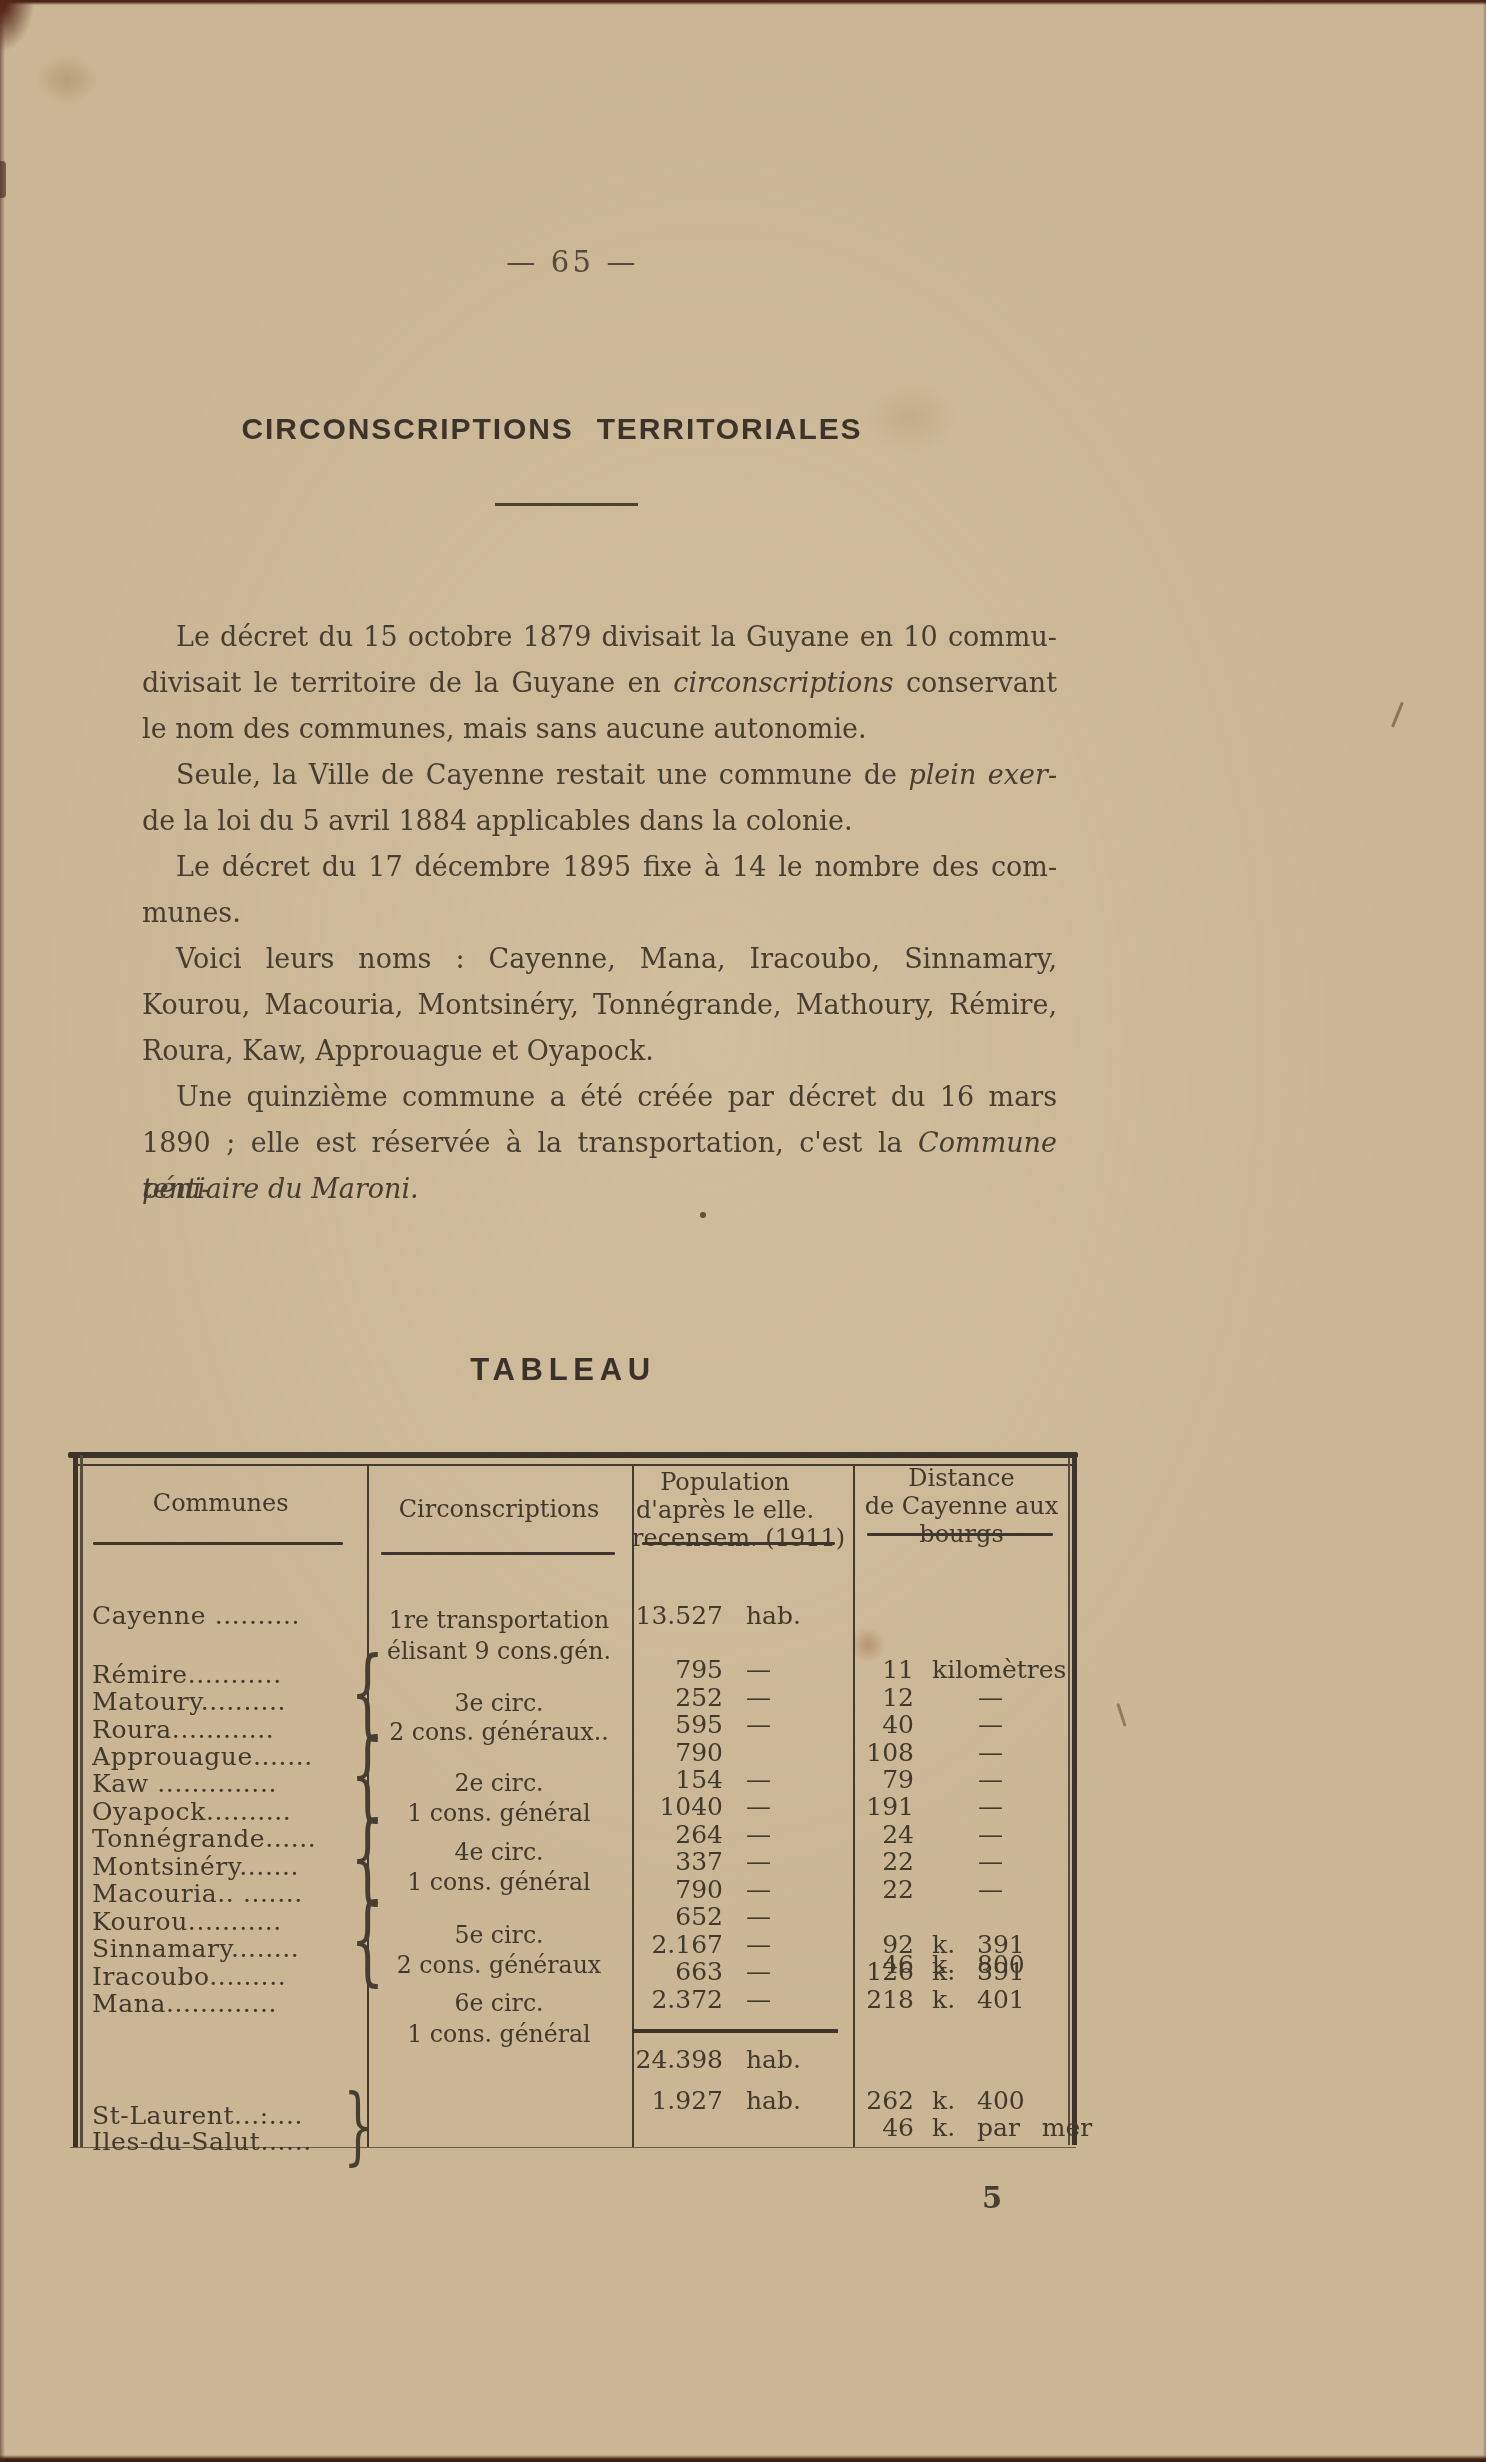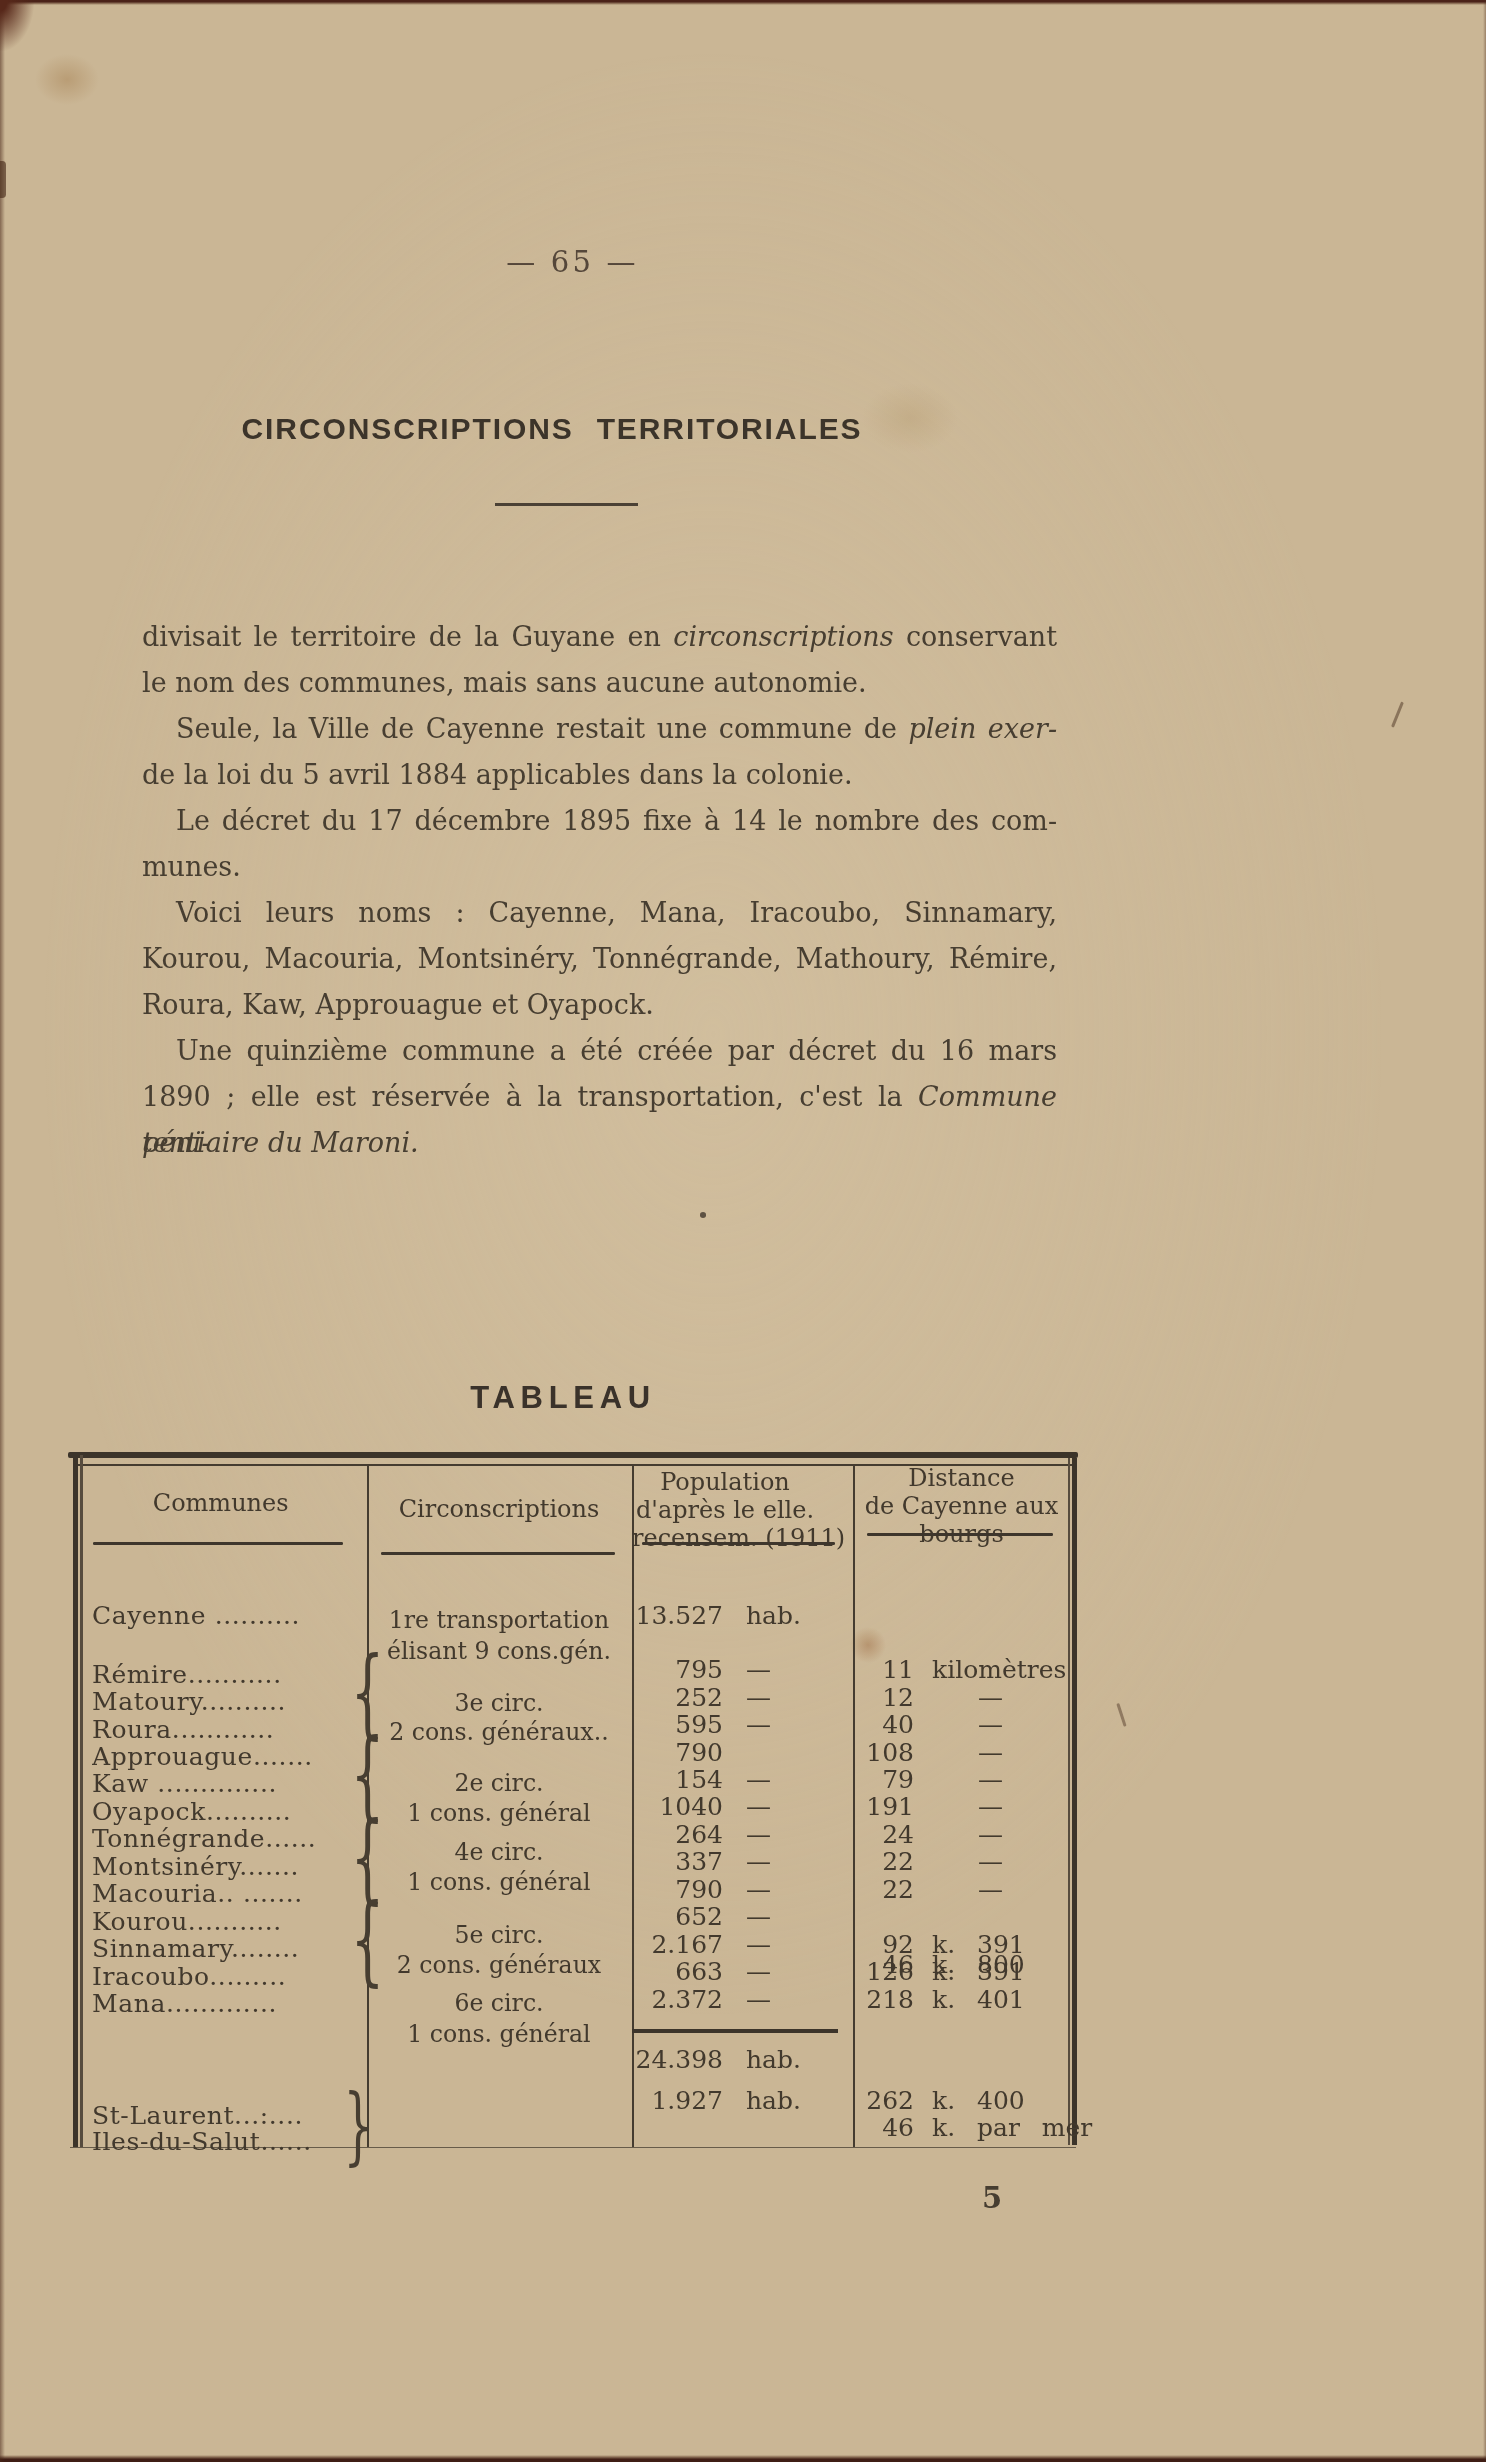--- a/index.html
+++ b/index.html
@@ -32,21 +32,21 @@
          font-weight:700;font-size:30px;letter-spacing:1.9px;word-spacing:12.8px;color:#3c342a;}
   .title-rule{top:503px;left:495px;width:143px;height:2.6px;background:#4b4135;}
 
   .bodytext{top:614px;left:142px;width:915px;font-size:27px;color:#473e31;}
   .ln{height:46px;line-height:46px;white-space:normal;}
   .just{text-align:justify;text-align-last:justify;}
   .ind{text-indent:34px;}
   .it{font-style:italic;}
 
   .tableau-h{top:1352px;left:0;width:1126px;text-align:center;font-family:"Liberation Sans","DejaVu Sans",sans-serif;
-             font-weight:700;font-size:31px;letter-spacing:5.7px;color:#3a322a;margin-top:28px;}
+             font-weight:700;font-size:31px;letter-spacing:5.7px;color:#3a322a;}
 
   
   .tbl{left:64px;top:1449px;width:1018px;height:702px;font-size:25px;color:#42392d;}
   .t-top-thick{left:3.8px;top:2.6px;right:3.8px;height:6.4px;background:#3c342a;border-radius:1.9px;}
   .t-top-thin{left:9px;top:15.3px;right:6.4px;height:1.9px;background:#453c30;}
   .t-left{left:9px;top:6.4px;bottom:3.8px;width:9.6px;
           background:linear-gradient(to right,#3c342a 0 4.5px,rgba(0,0,0,0) 4.5px 7px,#574c3e 7px 9px);}
   .t-right{left:1004px;top:9px;bottom:6.4px;width:9px;
            background:linear-gradient(to right,#574c3e 0 1.9px,rgba(0,0,0,0) 1.9px 4.5px,#3c342a 4.5px 8.3px);}
   .t-bottom{left:6.4px;right:6.4px;bottom:2.6px;height:1.9px;background:rgba(70,60,48,.75);}
@@ -82,20 +82,21 @@
 <div class="abs inkdot"></div>
 <div class="abs pen1"></div>
 <div class="abs pen2"></div>
 
 <div class="abs folio">— 65 —</div>
 
 <div class="abs title">CIRCONSCRIPTIONS TERRITORIALES</div>
 <div class="abs title-rule"></div>
 
 <div class="abs bodytext">
+  <div class="ln just ind"><span>Le décret du 15 octobre 1879 divisait la Guyane en 10 commu-</span></div>
   <div class="ln just"><span>divisait le territoire de la Guyane en </span><span class="it">circonscriptions</span><span> conservant</span></div>
   <div class="ln"><span>le nom des communes, mais sans aucune autonomie.</span></div>
   <div class="ln just ind"><span>Seule, la Ville de Cayenne restait une commune de </span><span class="it">plein exer-</span></div>
   <div class="ln"><span>de la loi du 5 avril 1884 applicables dans la colonie.</span></div>
   <div class="ln just ind"><span>Le décret du 17 décembre 1895 fixe à 14 le nombre des com-</span></div>
   <div class="ln"><span>munes.</span></div>
   <div class="ln just ind"><span>Voici leurs noms : Cayenne, Mana, Iracoubo, Sinnamary,</span></div>
   <div class="ln just"><span>Kourou, Macouria, Montsinéry, Tonnégrande, Mathoury, Rémire,</span></div>
   <div class="ln"><span>Roura, Kaw, Approuague et Oyapock.</span></div>
   <div class="ln just ind"><span>Une quinzième commune a été créée par décret du 16 mars</span></div>

